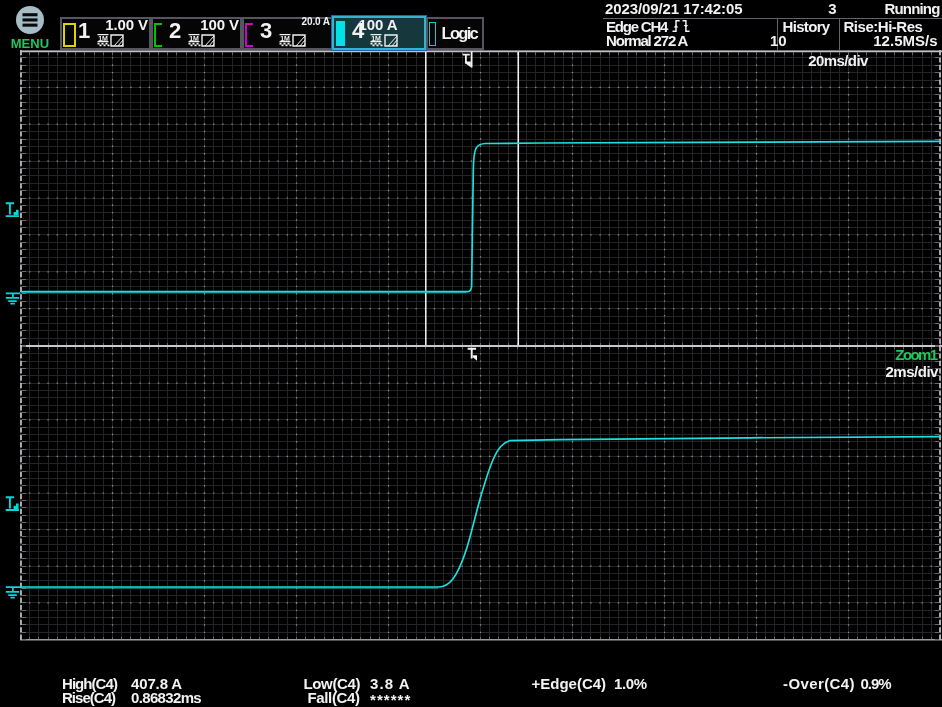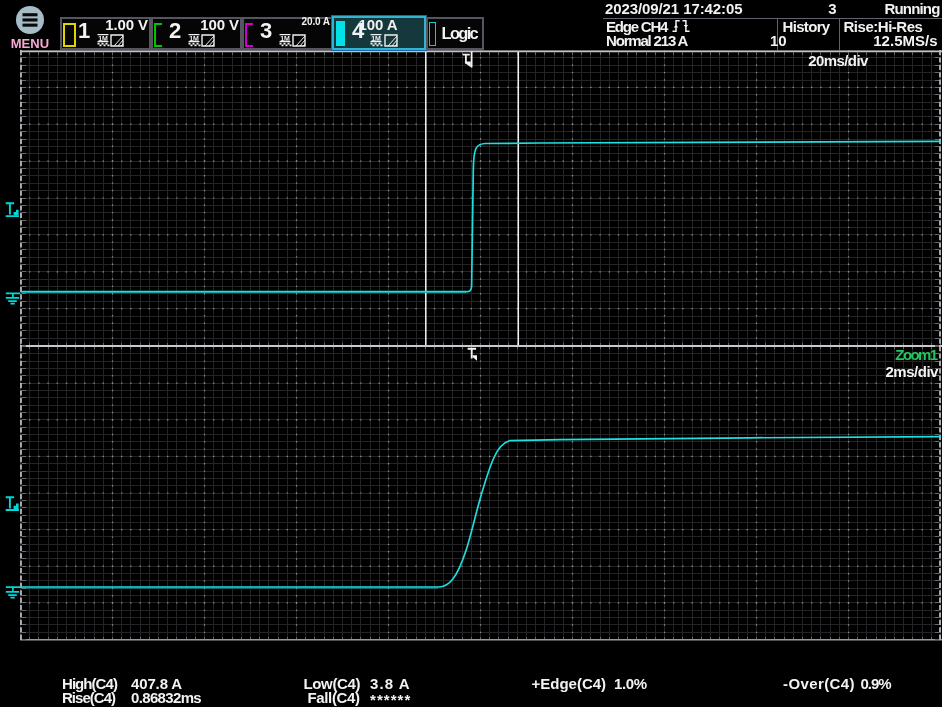--- a/index.html
+++ b/index.html
@@ -43,21 +43,21 @@
 </svg>
 
 <div class="abs" id="toolbar" style="left:0;top:0;width:942px;height:50px">
 
   <svg class="abs" style="left:15px;top:5px" width="30" height="30" viewBox="0 0 30 30">
     <circle cx="15" cy="15" r="14" fill="#a6bcc6"></circle>
     <rect x="7.5" y="8.2" width="15" height="3.1" fill="#0a0a0a"></rect>
     <rect x="7.5" y="13.4" width="15" height="3.1" fill="#0a0a0a"></rect>
     <rect x="7.5" y="18.6" width="15" height="3.1" fill="#0a0a0a"></rect>
   </svg>
-  <div class="abs" style="left:8px;top:36px;width:44px;text-align:center;color:#f9a8d4;font-weight:bold;font-size:13px;letter-spacing:0.1px">MENU</div>
+  <div class="abs" style="left:8px;top:36px;width:44px;text-align:center;color:#22c55e;font-weight:bold;font-size:13px;letter-spacing:0.1px">MENU</div>
 </div>
 <div class="abs" style="left:60px;top:17px;width:91px;height:32.5px;border:2px solid #55555f;background:#050505"></div>
 <div class="abs" style="left:151px;top:17px;width:91px;height:32.5px;border:2px solid #55555f;background:#050505"></div>
 <div class="abs" style="left:242px;top:17px;width:91px;height:32.5px;border:2px solid #55555f;background:#050505"></div>
 <div class="abs" style="left:331px;top:14.5px;width:96px;height:36px;border:1px solid #1668a8;background:transparent"></div>
 <div class="abs" style="left:332px;top:15.5px;width:94px;height:34px;border:2px solid #31b4cf;background:#15383c"></div>
 <div class="abs" style="left:426px;top:17px;width:58px;height:32.5px;border:2px solid #55555f;background:#050505"></div>
 <div class="abs" style="left:63px;top:22.5px;width:13px;height:24px;border:2px solid #ddd400"></div>
 <div class="t" style="left:78px;top:18px;font-size:22px">1</div>
 <div class="t" style="left:60px;top:16.4px;width:88px;text-align:right;font-size:15px;letter-spacing:-0.1px">1.00 V</div>
@@ -118,21 +118,21 @@
 <div class="abs" style="left:603px;top:17.7px;width:339px;height:1.2px;background:#62626a"></div>
 <div class="abs" style="left:777px;top:18px;width:1.2px;height:32px;background:#62626a"></div>
 <div class="abs" style="left:839px;top:18px;width:1.2px;height:32px;background:#62626a"></div>
 <div class="t" style="left:606px;top:18.2px;font-size:15px;letter-spacing:-1.2px">Edge CH4</div>
 <svg class="abs" style="left:670px;top:19px" width="21" height="14" viewBox="0 0 21 14">
     <path d="M2.5 12.3H6V1.8H9.7" stroke="#f2f2f2" stroke-width="1.5" fill="none"></path>
     <path d="M3.7 8.4L6 5.7L8.3 8.4z" fill="#f2f2f2"></path>
     <path d="M12.5 1.8H15.9V12.3H19.6" stroke="#f2f2f2" stroke-width="1.5" fill="none"></path>
     <path d="M13.6 5.9L15.9 8.6L18.2 5.9z" fill="#f2f2f2"></path>
   </svg>
-<div class="t" style="left:606px;top:32.4px;font-size:15px;letter-spacing:-1.18px">Normal 213 A</div>
+<div class="t" style="left:606px;top:32.4px;font-size:15px;letter-spacing:-1.18px">Normal 272 A</div>
 <div class="t" style="left:782.5px;top:18.2px;font-size:15px;letter-spacing:-0.67px">History</div>
 <div class="t" style="left:770px;top:32.4px;width:62.5px;text-align:left;font-size:15px">10</div>
 <div class="t" style="left:843.5px;top:18.2px;font-size:15px;letter-spacing:-0.48px">Rise:Hi-Res</div>
 <div class="t" style="left:845px;top:32.4px;width:92.5px;text-align:right;font-size:15px">12.5MS/s</div>
 <div class="t" style="left:738px;top:51.5px;width:200px;text-align:center;font-size:15px;letter-spacing:-0.57px">20ms/div</div>
 <div class="t" style="left:738px;top:346px;width:198.5px;text-align:right;font-size:15px;letter-spacing:-1.6px;color:#22c55e">Zoom1</div>
 <div class="t" style="left:738px;top:362.6px;width:200px;text-align:right;font-size:15px;letter-spacing:-0.47px">2ms/div</div>
 <div class="t" style="left:62px;top:674.6px;font-size:15px;letter-spacing:-0.94px">High(C4)</div>
 <div class="t" style="left:131px;top:674.6px;font-size:15px;letter-spacing:-0.14px">407.8 A</div>
 <div class="t" style="left:303.5px;top:674.6px;font-size:15px;letter-spacing:-0.37px">Low(C4)</div>

